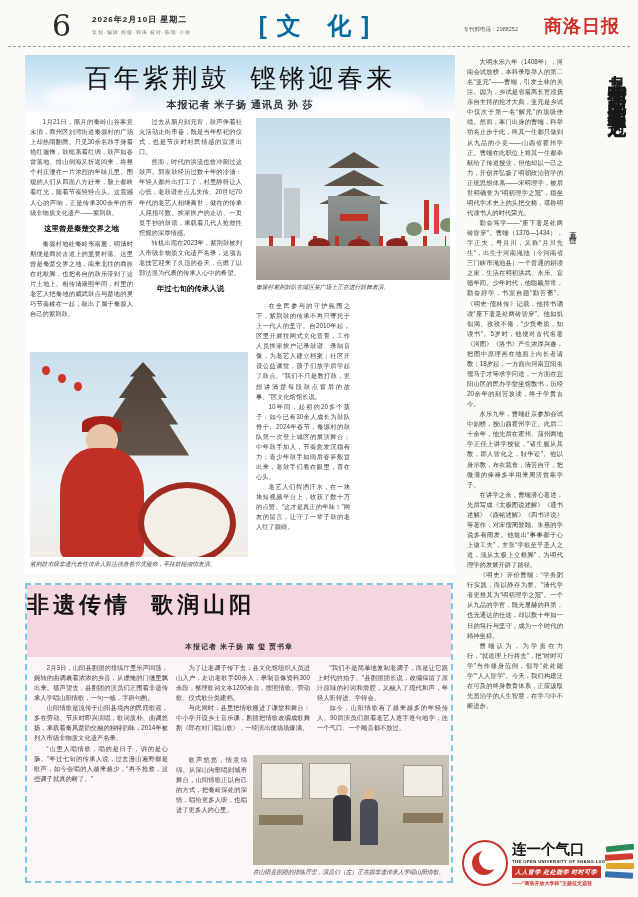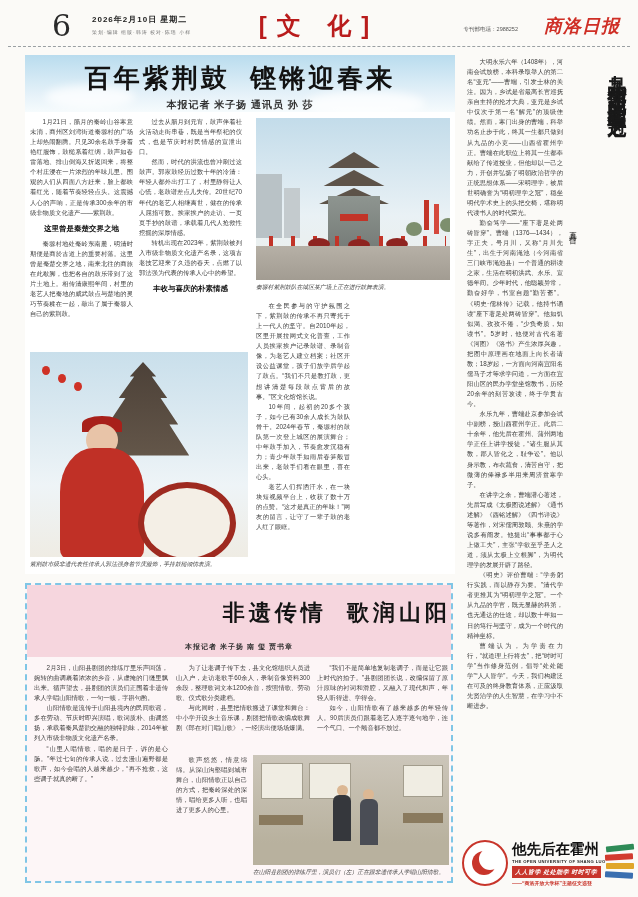--- a/index.html
+++ b/index.html
@@ -6,32 +6,32 @@
   .page{position:relative;width:638px;height:897px;background:#fbfaf7;margin:0 auto;
         font-family:"Liberation Sans",sans-serif;color:#333;overflow:hidden;}
   
   .hdr{position:absolute;left:0;top:6px;width:638px;height:38px;}
   .hdr-pageno{position:absolute;left:52px;top:2px;font-family:"DejaVu Serif",serif;
         font-size:30px;color:#2a2a2a;}
   .hdr-dateblk{position:absolute;left:92px;top:8px;}
   .hdr-date{font-size:8px;font-weight:bold;color:#222;letter-spacing:1px;}
   .hdr-credits{font-size:5px;color:#777;margin-top:4px;letter-spacing:1px;}
   .hdr-section{position:absolute;left:0;right:0;top:4px;text-align:center;
-        font-size:24px;color:#b91c1c;letter-spacing:10px;font-weight:bold;}
+        font-size:24px;color:#0369a1;letter-spacing:10px;font-weight:bold;}
   .hdr-phone{position:absolute;right:120px;top:20px;font-size:5.5px;color:#555;}
   .hdr-masthead{position:absolute;right:18px;top:8px;font-size:18px;font-weight:bold;
-        color:#cf2f26;font-family:"DejaVu Serif",serif;font-style:italic;letter-spacing:1px;}
+        color:#cf2f26;font-family:"DejaVu Serif",serif;letter-spacing:1px;}
   .hdr-rule{position:absolute;left:8px;top:46px;width:622px;border-top:1.5px dashed #9aa0a3;}
   
   .main-box{position:absolute;left:25px;top:55px;width:430px;height:519px;background:#fff;}
   .m-banner{position:absolute;left:0;top:0;width:430px;height:57px;overflow:hidden;
         background:linear-gradient(#b9dcee, #e6f2f9 70%, #f6fbfd);}
   .cloud{position:absolute;background:rgba(255,255,255,.75);border-radius:50%;filter:blur(4px);}
   .m-title{position:absolute;left:0;top:6px;width:430px;text-align:center;font-size:26px;
-        font-weight:bold;color:#121212;letter-spacing:3px;white-space:pre;}
+        font-weight:normal;color:#121212;letter-spacing:3px;white-space:pre;}
   .m-byline{position:absolute;left:0;top:43px;width:430px;text-align:center;font-size:10px;
         font-weight:bold;color:#333;letter-spacing:1px;}
   .mtxt{position:absolute;font-size:6.3px;line-height:1.6;text-align:justify;color:#3c3c3c;
         overflow:hidden;}
   .mtxt p{margin:0;text-indent:2em;}
   .msub{font-size:7.5px;font-weight:bold;text-align:center;text-indent:0 !important;
         margin:5px 0 4px 0 !important;color:#111;}
   .m-col1{left:5px;top:62px;width:103px;height:233px;}
   .m-col2{left:114px;top:62px;width:103px;height:233px;}
   .m-col3{left:231px;top:246px;width:94px;height:264px;}
@@ -66,21 +66,21 @@
   .p2-hat{position:absolute;left:52px;top:64px;width:40px;height:16px;background:#a8201a;
         border-radius:50% 50% 0 0;}
   .p2-drum{position:absolute;left:108px;top:130px;width:86px;height:70px;background:#f4efe6;
         border-radius:50%;border:6px solid #9e2a20;}
   .m-photo2-cap{left:5px;top:505px;width:218px;}
   .m-photo1-cap{left:231px;top:228px;width:194px;}
   
   .bottom-box{position:absolute;left:25px;top:583px;width:428px;height:300px;
         border:2px dashed #7fc6e6;background:#fdf6f7;box-sizing:border-box;}
   .b-head{position:absolute;left:0;top:0;width:100%;height:72px;background:#f6d6de;}
-  .b-title{position:absolute;left:0;top:13px;width:100%;text-align:right;font-size:22px;
+  .b-title{position:absolute;left:0;top:5px;width:100%;text-align:left;font-size:22px;
         font-weight:bold;color:#141414;letter-spacing:4px;white-space:pre;}
   .b-subtitle{position:absolute;left:0;top:38px;width:100%;text-align:center;font-size:11px;
         font-weight:bold;color:#222;letter-spacing:2px;}
   .b-byline{position:absolute;left:0;top:57px;width:100%;text-align:center;font-size:7px;
         font-weight:bold;color:#333;letter-spacing:1px;}
   .b-col1{left:7px;top:78px;width:134px;height:212px;}
   .b-col2{left:149px;top:78px;width:134px;height:88px;}
   .b-col3{left:290px;top:78px;width:131px;height:88px;}
   .b-strip{left:149px;top:170px;width:71px;height:116px;}
   
@@ -147,21 +147,21 @@
 
     <div class="mtxt m-col1">
       <p>1月21日，腊月的秦岭山谷寒意未消，商州区刘湾街道秦塬村的广场上却热闹翻腾。只见30余名鼓手身着艳红服饰，鼓槌系着红绸，鼓声如春雷落地、排山倒海又折返回来，将整个村庄浸在一片浓烈的年味儿里。围观的人们从四面八方赶来，脸上都映着红光，随着节奏轻轻点头。这震撼人心的声响，正是传承300余年的市级非物质文化遗产——紫荆鼓。</p>
       <p class="msub">这里曾是秦楚交界之地</p>
       <p>秦塬村地处秦岭东南麓，明清时期便是商於古道上的重要村落。这里曾是秦楚交界之地，南来北往的商旅在此歇脚，也把各自的鼓乐带到了这片土地上。相传清康熙年间，村里的老艺人把秦地的威武鼓点与楚地的灵巧节奏糅在一起，敲出了属于秦塬人自己的紫荆鼓。</p>
     </div>
     <div class="mtxt m-col2">
       <p>过去从腊月到元宵，鼓声伴着社火活动走街串巷，既是当年祭祀的仪式，也是节庆时村民情感的宣泄出口。</p>
       <p>然而，时代的洪流也曾冲刷过这鼓声。郭家鼓经历过数十年的冷清：年轻人都外出打工了，村里静得让人心慌，老鼓谱差点儿失传。20世纪70年代的老艺人相继离世，健在的传承人屈指可数。挨家挨户的走访、一页页手抄的鼓谱，承载着几代人抢救性挖掘的深厚情感。</p>
       <p>转机出现在2023年，紫荆鼓被列入市级非物质文化遗产名录，这项古老技艺迎来了久违的春天，点燃了以郭法强为代表的传承人心中的希望。</p>
-      <p class="msub">丰收与喜庆的朴素情感</p>
+      <p class="msub">年过七旬的传承人说</p>
     </div>
 
     <div class="photo m-photo1">
       <div class="p1-sky"></div>
       <div class="p1-bldg" style="left:0;top:56px;width:26px;height:64px;"></div>
       <div class="p1-bldg" style="left:28px;top:70px;width:16px;height:50px;background:#c4cbce;"></div>
       <div class="p1-roof" style="left:64px;top:34px;width:68px;height:16px;"></div>
       <div class="p1-roof" style="left:58px;top:52px;width:80px;height:16px;"></div>
       <div class="p1-roof" style="left:52px;top:70px;width:92px;height:16px;"></div>
       <div class="p1-tower-base"></div>
@@ -245,21 +245,21 @@
       <p>曹端认为，为学贵在力行，“就道理上行将去”，把“时时可学”当作修身范例，倡导“处处能学”“人人皆学”。今天，我们构建泛在可及的终身教育体系，正应汲取先贤治学的人生智慧，在学习中不断进步。</p>
     </div>
     <div class="r-title">九品小吏为何能成为『明初理学之冠』</div>
     <div class="r-author">王丹曾</div>
 
     <div class="r-ad">
       <div class="ad-logo">
         <div class="ad-swoosh"></div>
       </div>
       <div class="ad-main">
-        <div class="ad-name">他先后在霍州</div>
+        <div class="ad-name">连一个气口</div>
         <div class="ad-en">THE OPEN UNIVERSITY OF SHANG LUO</div>
         <div class="ad-ribbon">人人皆学 处处能学 时时可学</div>
         <div class="ad-sub">——“商洛开放大学杯”主题征文选登</div>
       </div>
       <div class="ad-books">
         <div class="ad-book" style="left:1px;top:2px;background:#2e8b57;transform:rotate(-6deg);"></div>
         <div class="ad-book" style="left:0;top:11px;background:#d23b2f;transform:rotate(-3deg);"></div>
         <div class="ad-book" style="left:1px;top:20px;background:#e0a62a;"></div>
         <div class="ad-book" style="left:0;top:29px;background:#3a6fb0;transform:rotate(3deg);"></div>
       </div>

